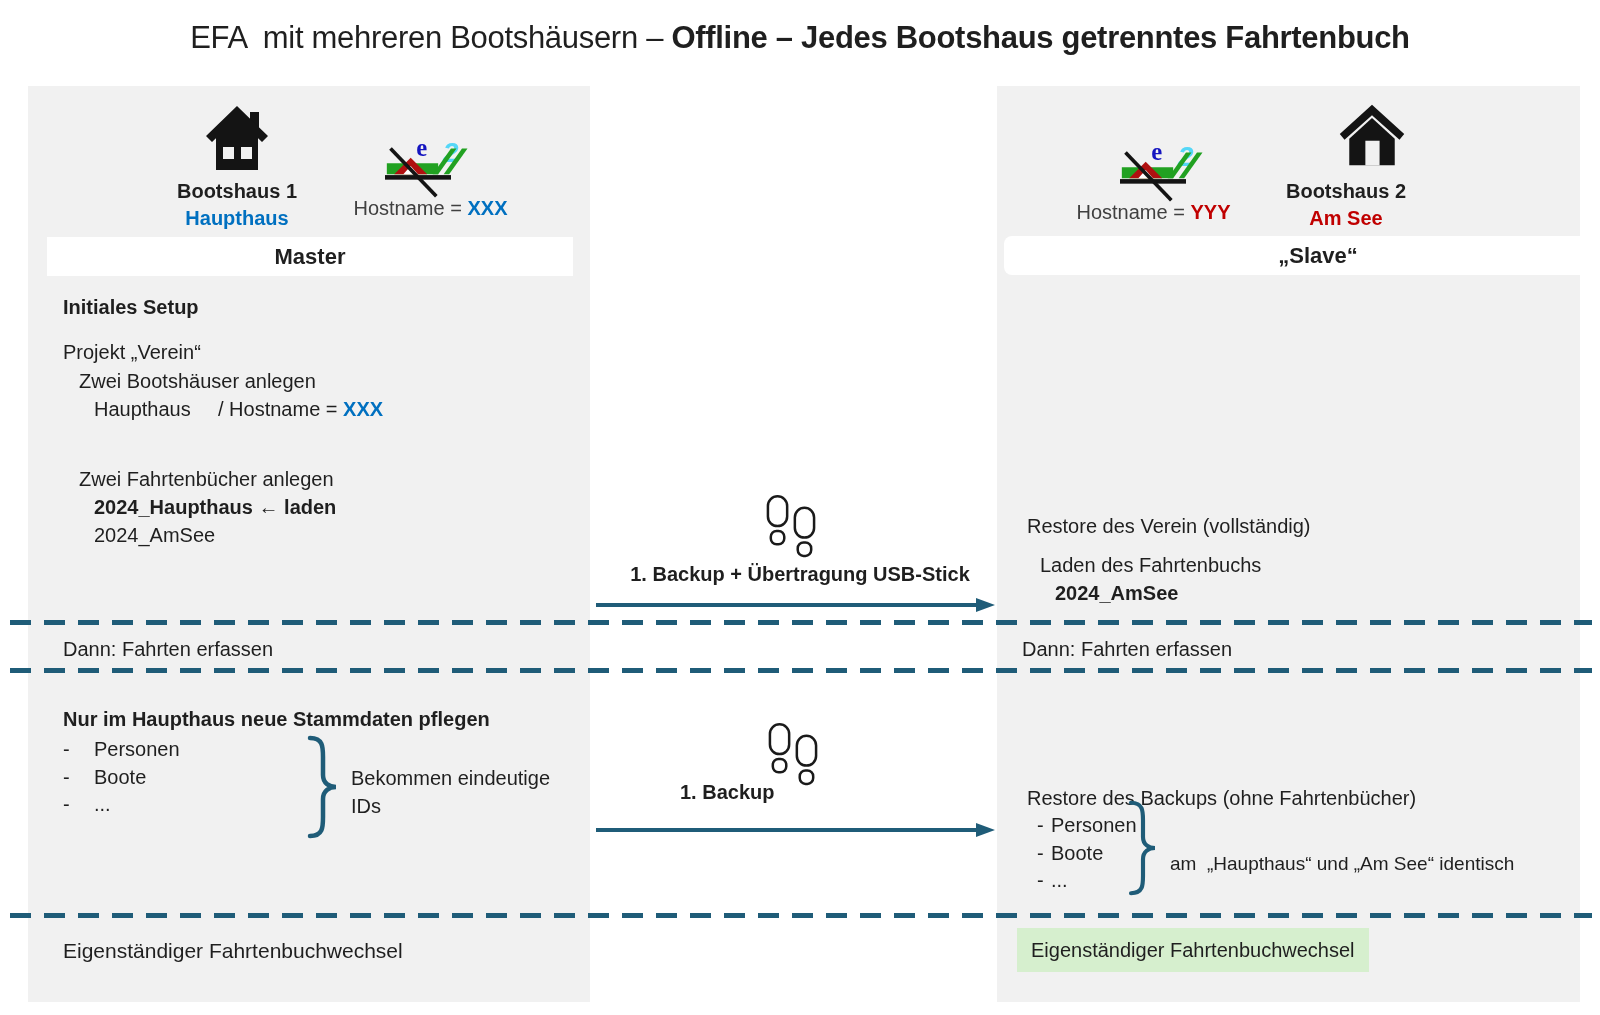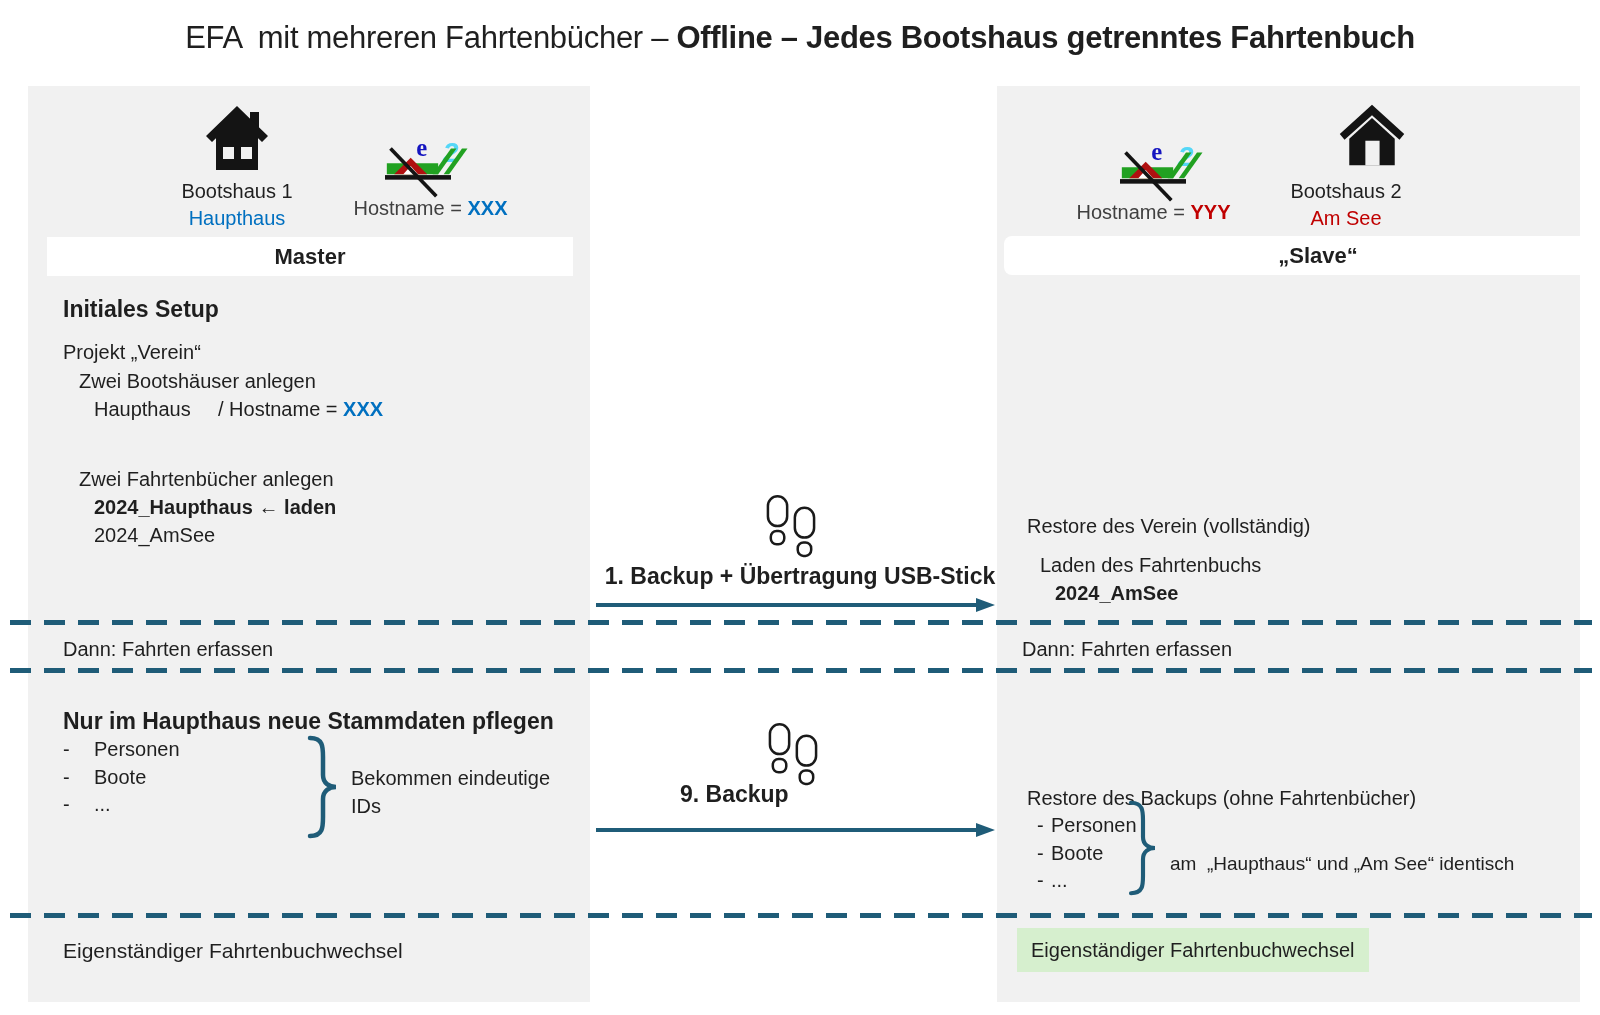--- a/index.html
+++ b/index.html
@@ -18,40 +18,40 @@
   .panel.right{left:997px;width:583px;}
   .title{top:20px;left:0;width:100%;text-align:center;font-size:31px;letter-spacing:-0.3px;z-index:3;}
   .title b{font-weight:bold;}
   .banner{background:#fff;height:39px;line-height:39px;text-align:center;font-weight:bold;font-size:22px;z-index:2;}
   .txt{font-size:20px;z-index:3;line-height:1.25;}
   .txt.sm{font-size:19px;}
   .bold{font-weight:bold;}
   .blue{color:var(--office-blue);}
   .red{color:var(--office-red);}
   .gray{color:var(--label-gray);}
-  .hd{font-size:23px;font-weight:bold;z-index:3;}
+  .hd{font-size:20px;font-weight:bold;z-index:3;}
   .center{text-align:center;}
-  .house-label{font-size:20px;font-weight:normal;}
+  .house-label{font-size:20px;font-weight:bold;}
   .col{display:inline-block;width:124px;}
   .dash-line{position:absolute;left:10px;width:1582px;height:5px;z-index:2;
     background:repeating-linear-gradient(90deg,var(--accent-teal) 0 21px,transparent 21px 34px);}
   .list-item{display:flex;z-index:3;}
   .list-item .bullet{display:inline-block;}
   .wide-gap .bullet{width:31px;}
   .narrow-gap .bullet{width:14px;}
   .teal{color:var(--accent-teal);}
   .green-box{background:var(--highlight-green);height:44px;line-height:44px;padding:0 14px;font-size:20px;z-index:3;}
   svg{display:block;}
 </style>
 </head>
 <body>
 
 <div class="canvas">
 
-  <div class="abs title"><span class="pre">EFA  mit mehreren Fahrtenbücher – </span><b class="pre">Offline – Jedes Bootshaus getrenntes Fahrtenbuch</b></div>
+  <div class="abs title"><span class="pre">EFA  mit mehreren Bootshäusern – </span><b class="pre">Offline – Jedes Bootshaus getrenntes Fahrtenbuch</b></div>
 
   <div class="panel left"></div>
   <div class="panel right"></div>
 
   <div class="abs" style="left:203px;top:102px;z-index:3;">
     <svg width="68" height="76" viewBox="0 0 68 76">
       <rect x="47" y="10" width="9" height="18" fill="#141414"></rect>
       <path d="M34 4 L3 34 L9 40 L34 16 L59 40 L65 34 Z" fill="#141414"></path>
       <polygon points="34,14 13,35 55,35" fill="#141414"></polygon>
       <rect x="13" y="35" width="42" height="33" fill="#141414"></rect>
@@ -160,21 +160,21 @@
   <div class="abs txt" style="left:351px;top:794px;">IDs</div>
 
   <div class="abs" style="left:768px;top:722px;z-index:3;">
     <svg width="50" height="68" viewBox="0 0 52 70" fill="none" stroke="#1a1a1a" stroke-width="2.6">
       <rect x="2" y="2" width="20" height="31" rx="10"></rect>
       <rect x="5" y="38" width="14" height="14" rx="6"></rect>
       <rect x="30" y="14" width="20" height="31" rx="10"></rect>
       <rect x="33" y="50" width="14" height="14" rx="6"></rect>
     </svg>
   </div>
-  <div class="abs hd" style="left:680px;top:781px;">9. Backup</div>
+  <div class="abs hd" style="left:680px;top:781px;">1. Backup</div>
   <div class="abs teal" style="left:595px;top:822px;z-index:3;">
     <svg width="400" height="16" viewBox="0 0 400 16">
       <line x1="1" y1="8" x2="383" y2="8" stroke="currentColor" stroke-width="4"></line>
       <polygon points="381,1 400,8 381,15" fill="currentColor"></polygon>
     </svg>
   </div>
 
   <div class="abs txt" style="left:1027px;top:786px;">Restore des Backups (ohne Fahrtenbücher)</div>
   <div class="abs txt list-item narrow-gap" style="left:1037px;top:813px;">
       <span class="bullet">-</span>

